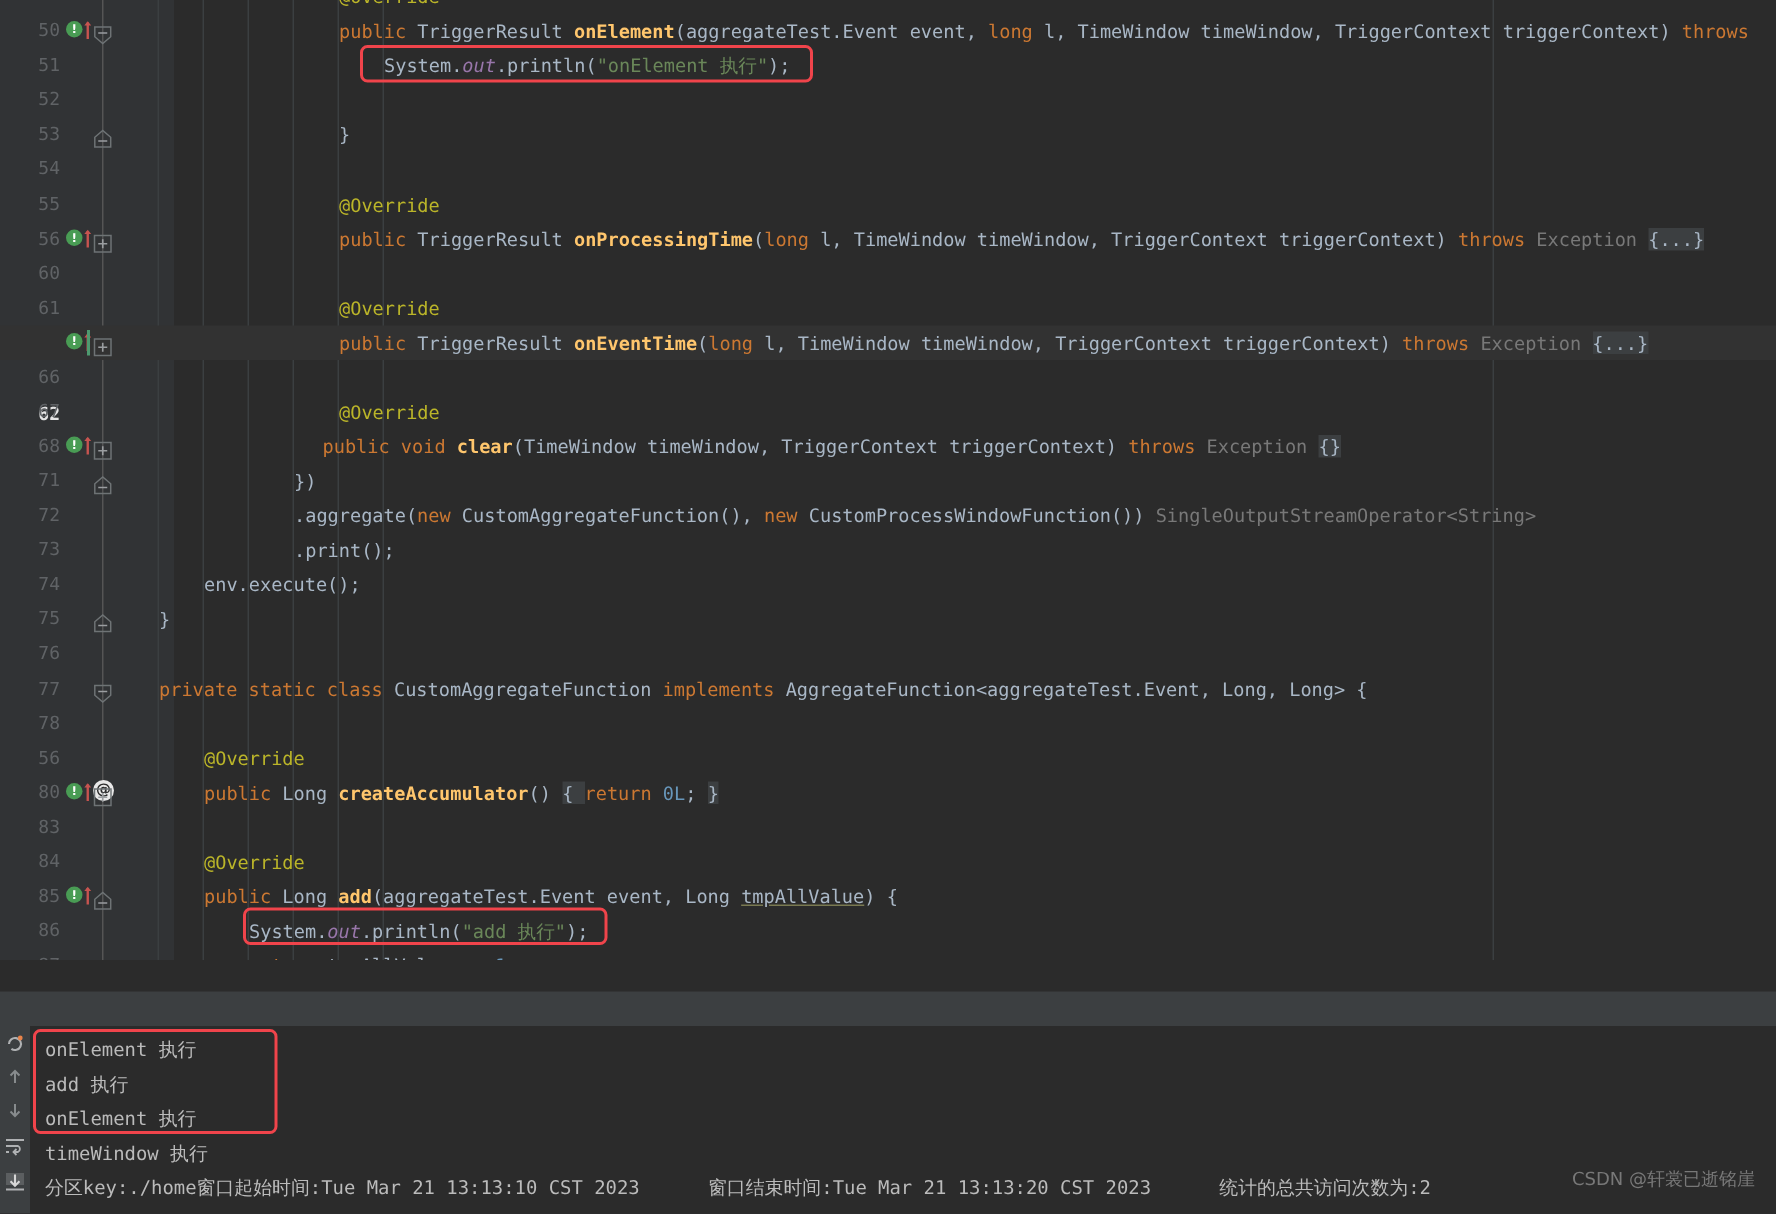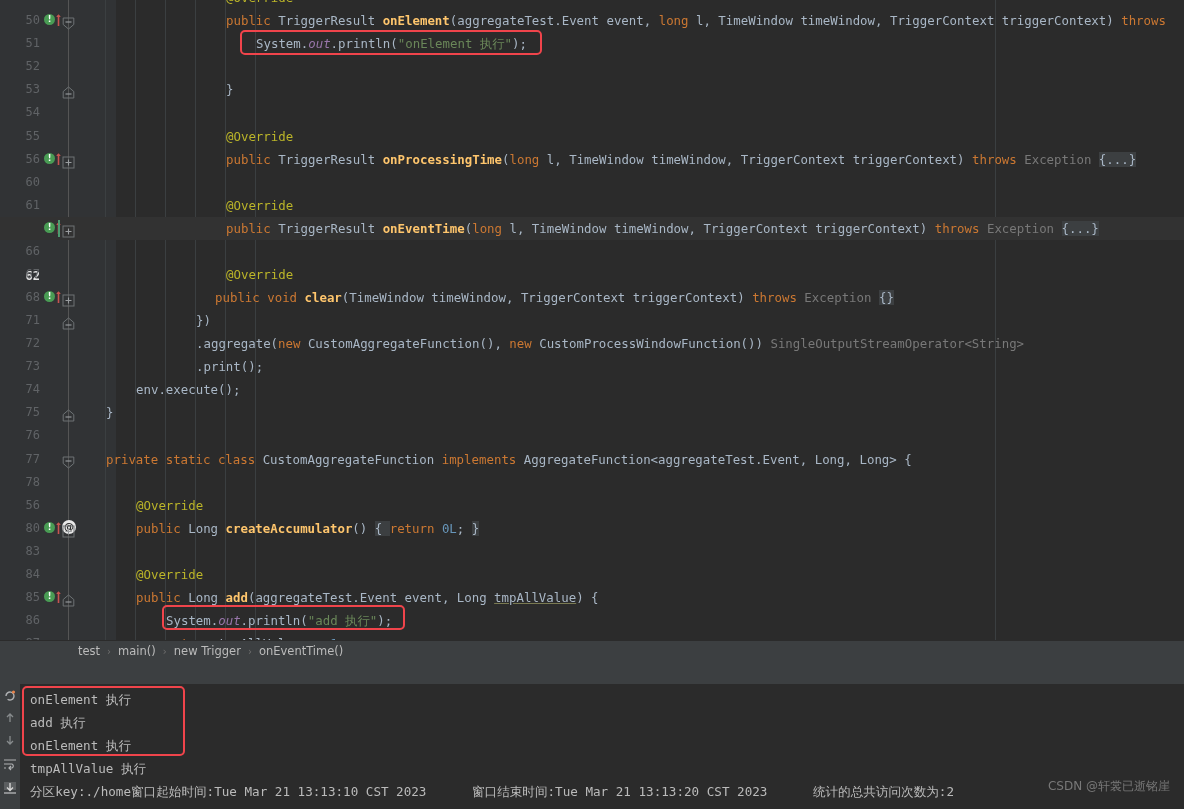--- a/index.html
+++ b/index.html
@@ -239,23 +239,20 @@
             </svg></span><span class="codetext" style="left: 136px;"><span class="kw">public </span><span class="cls">Long </span><span class="methb">add</span><span class="cls">(aggregateTest.Event event, Long </span><span class="und">tmpAllValue</span><span class="cls">) {</span></span></div>
         <div class="code-row" style="top: 609px;"><span class="lnum">86</span><span class="codetext" style="left: 166px;"><span class="cls">System.</span><span class="stat">out</span><span class="cls">.println(</span><span class="str">"add 执行"</span><span class="cls">);</span></span></div>
         <div class="code-row" style="top: 632px;"><span class="lnum">87</span><span class="codetext" style="left: 166px;"><span class="kw">return</span><span class="cls"> tmpAllValue </span><span class="cls">+= </span><span class="num">1</span><span class="cls">;</span></span></div>
       </div>
     <div id="editor-boxes">
         <div class="redbox" style="left: 240px; top: 30px; width: 302px; height: 25px;"></div>
         <div class="redbox" style="left: 162px; top: 605px; width: 243px; height: 25px;"></div>
       </div>
   </div>
 
-  <div class="breadcrumb">
-    <div class="bc-inner" id="breadcrumb-inner"><span>test</span><span class="bc-sep">›</span><span>main()</span><span class="bc-sep">›</span><span>new Trigger</span><span class="bc-sep">›</span><span>onEventTime()</span></div>
-  </div>
 
   <div class="toolwin">
 
     <div class="tw-left">
 
       <span class="tw-left-icon" style="top:4px;">
         <svg width="14" height="14" viewBox="0 0 14 14">
           <path d="M3 7a4 4 0 1 1 1.6 3.2" stroke="#afb1b3" stroke-width="1.4" fill="none"></path>
           <circle cx="10.5" cy="3" r="1.6" fill="#e8834a"></circle>
         </svg>
@@ -286,21 +283,21 @@
           <path d="M1 12h12" stroke="#afb1b3" stroke-width="1.4"></path>
         </svg>
       </span>
     </div>
 
     <div class="console">
       <div id="console-lines">
           <div class="cline" style="top: 4px;">onElement 执行</div>
           <div class="cline" style="top: 27px;">add 执行</div>
           <div class="cline" style="top: 50px;">onElement 执行</div>
-          <div class="cline" style="top: 73px;">tmpAllValue 执行</div>
+          <div class="cline" style="top: 73px;">timeWindow 执行</div>
           <div class="cline" style="top: 96px;">分区key:./home窗口起始时间:Tue Mar 21 13:13:10 CST 2023      窗口结束时间:Tue Mar 21 13:13:20 CST 2023      统计的总共访问次数为:2</div>
         </div>
     </div>
   </div>
 
   <div class="redbox" id="console-box" style="left: 22px; top: 686px; width: 163px; height: 70px;"></div>
 
   <div class="watermark">CSDN @轩裳已逝铭崖</div>
 </div>
 

